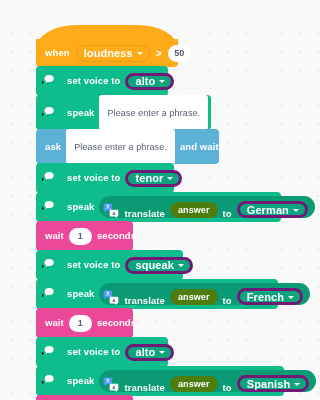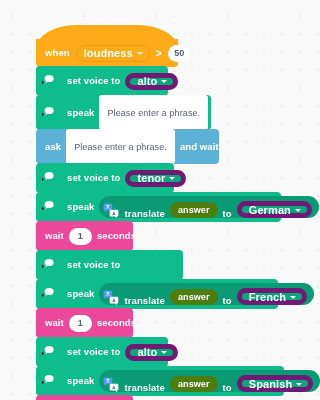--- a/index.html
+++ b/index.html
@@ -116,21 +116,21 @@
     color: #ffffff;
     box-sizing: border-box;
   }
   .dropdown.orange {
     background: #ffab19;
     border: 1px solid #e69d16;
     color: #ffffff;
   }
   .dropdown.green {
     background: #0da57e;
-    border: 5px solid #701a75;
+    border: 3px solid #701a75;
   }
   .caret {
     width: 0;
     height: 0;
     border-left: 3.2px solid transparent;
     border-right: 3.2px solid transparent;
     border-top: 3.6px solid #ffffff;
     display: inline-block;
     margin-top: 1px;
   }
@@ -343,20 +343,24 @@
     <div class="block stackblock with-icon c-tts w-setvoice-squeak">
       <span class="notch-top c-tts"></span>
       <span class="tts-icon-wrap">
         <svg class="tts-icon" viewBox="0 0 24 24">
           <path d="M1.5 12.5 L1.5 18.5 L5 15.5 L5 15.5 Z" fill="#1a1a1a"></path>
           <ellipse cx="13" cy="9" rx="7.2" ry="5.6" fill="#ffffff"></ellipse>
           <path d="M8.8 12.6 L6.4 16.4 L11.6 13.8 Z" fill="#ffffff"></path>
         </svg>
       </span>
       <span class="label">set voice to</span>
+      <span class="dropdown green">
+        <span>squeak</span>
+        <i class="caret"></i>
+      </span>
     </div>
 
     <div class="block stackblock with-icon c-tts w-translate-fr">
       <span class="notch-top c-tts"></span>
       <span class="tts-icon-wrap">
         <svg class="tts-icon" viewBox="0 0 24 24">
           <path d="M1.5 12.5 L1.5 18.5 L5 15.5 L5 15.5 Z" fill="#1a1a1a"></path>
           <ellipse cx="13" cy="9" rx="7.2" ry="5.6" fill="#ffffff"></ellipse>
           <path d="M8.8 12.6 L6.4 16.4 L11.6 13.8 Z" fill="#ffffff"></path>
         </svg>

